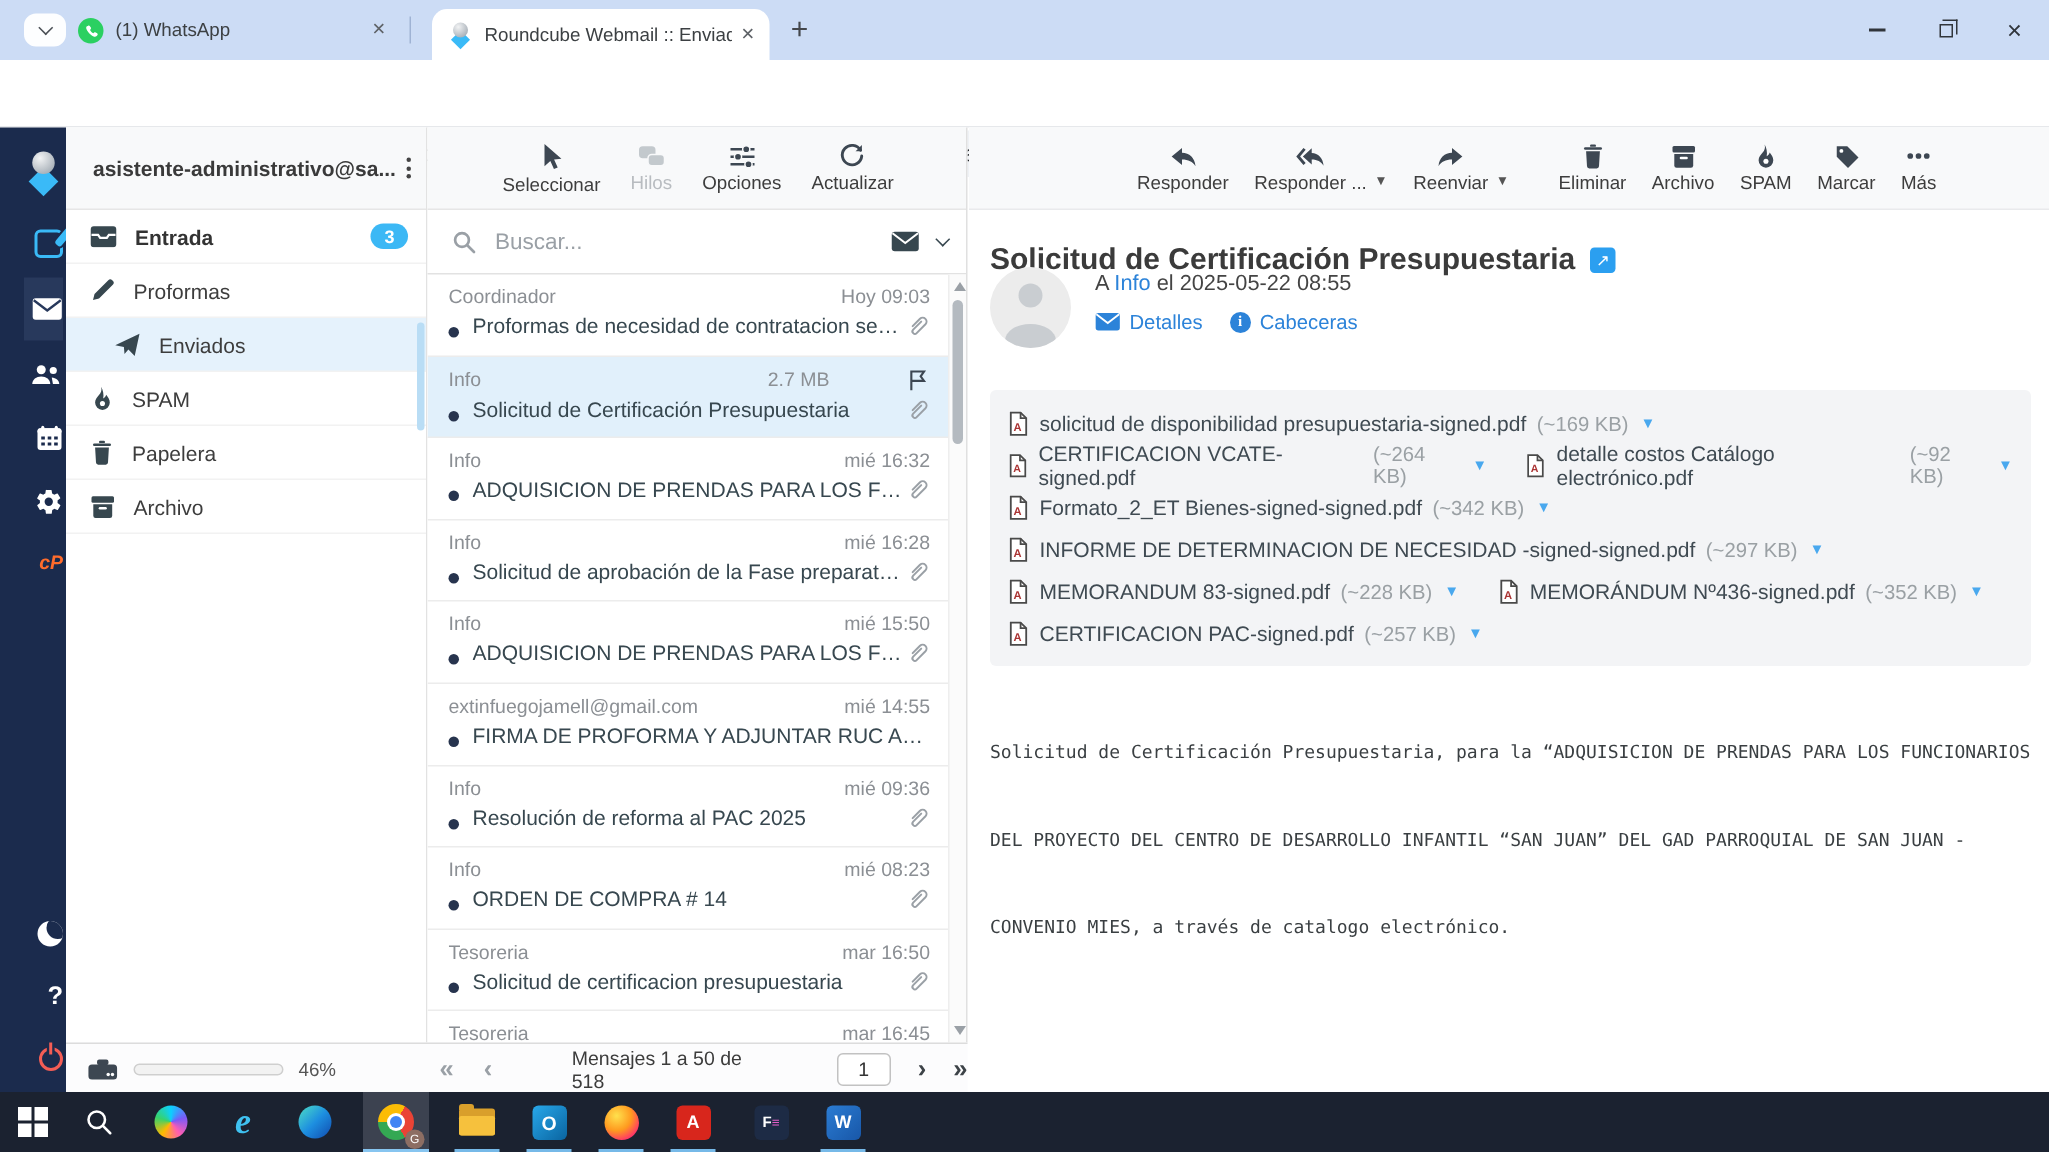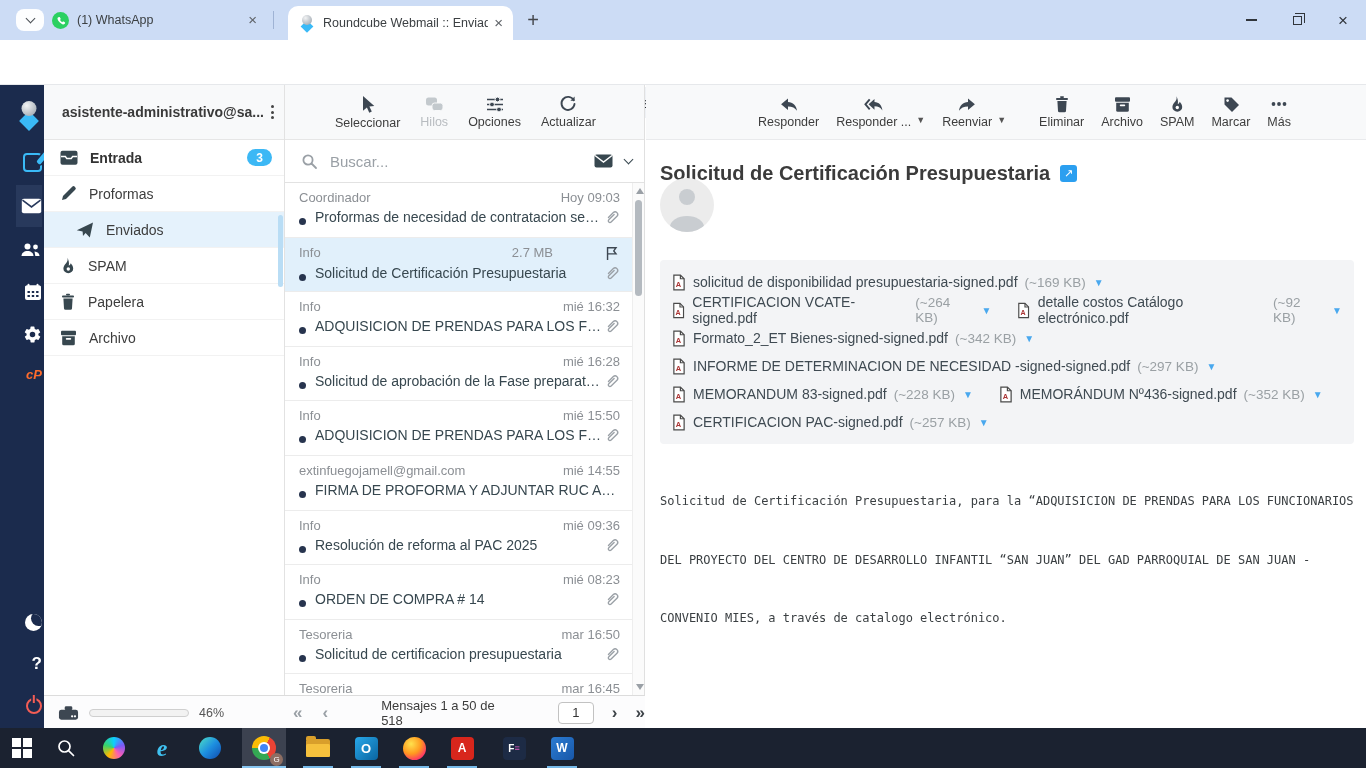--- a/index.html
+++ b/index.html
@@ -614,20 +614,40 @@
     <div class="subject-row">
       <span class="subject">Solicitud de Certificación Presupuestaria</span>
       <span class="extlink">↗</span>
     </div>
 
     <div class="sender-block">
       <div class="p-avatar">
           <span class="hd"></span>
           <span class="bd"></span>
         </div>
+      <div>
+        <div class="meta1">
+          <span>A</span>
+          <span class="link">Info</span>
+          <span>el 2025-05-22 08:55</span>
+        </div>
+        <div class="meta2">
+          <span class="mact">
+            <svg width="17" height="13" viewBox="0 0 19 14">
+                <rect x="0.5" y="0.5" width="18" height="13" rx="2" fill="#2c83d9"></rect>
+                <path d="M1 1.5 9.5 8 18 1.5" stroke="#fff" stroke-width="1.4" fill="none"></path>
+              </svg>
+            <span>Detalles</span>
+          </span>
+          <span class="mact">
+            <span class="info-ico">i</span>
+            <span>Cabeceras</span>
+          </span>
+        </div>
+      </div>
     </div>
 
     <div class="attbox">
       <div class="attline">
         <span class="att">
           <svg width="14" height="17" viewBox="0 0 15 18">
               <path d="M2 1h7l4 4v12H2z" stroke="#4a4a4a" stroke-width="1.3" fill="#fff"></path>
               <path d="M9 1v4h4" stroke="#4a4a4a" stroke-width="1.3" fill="none"></path>
               <text x="4" y="14" font-size="8" font-weight="bold" fill="#a33"> A</text>
             </svg>

